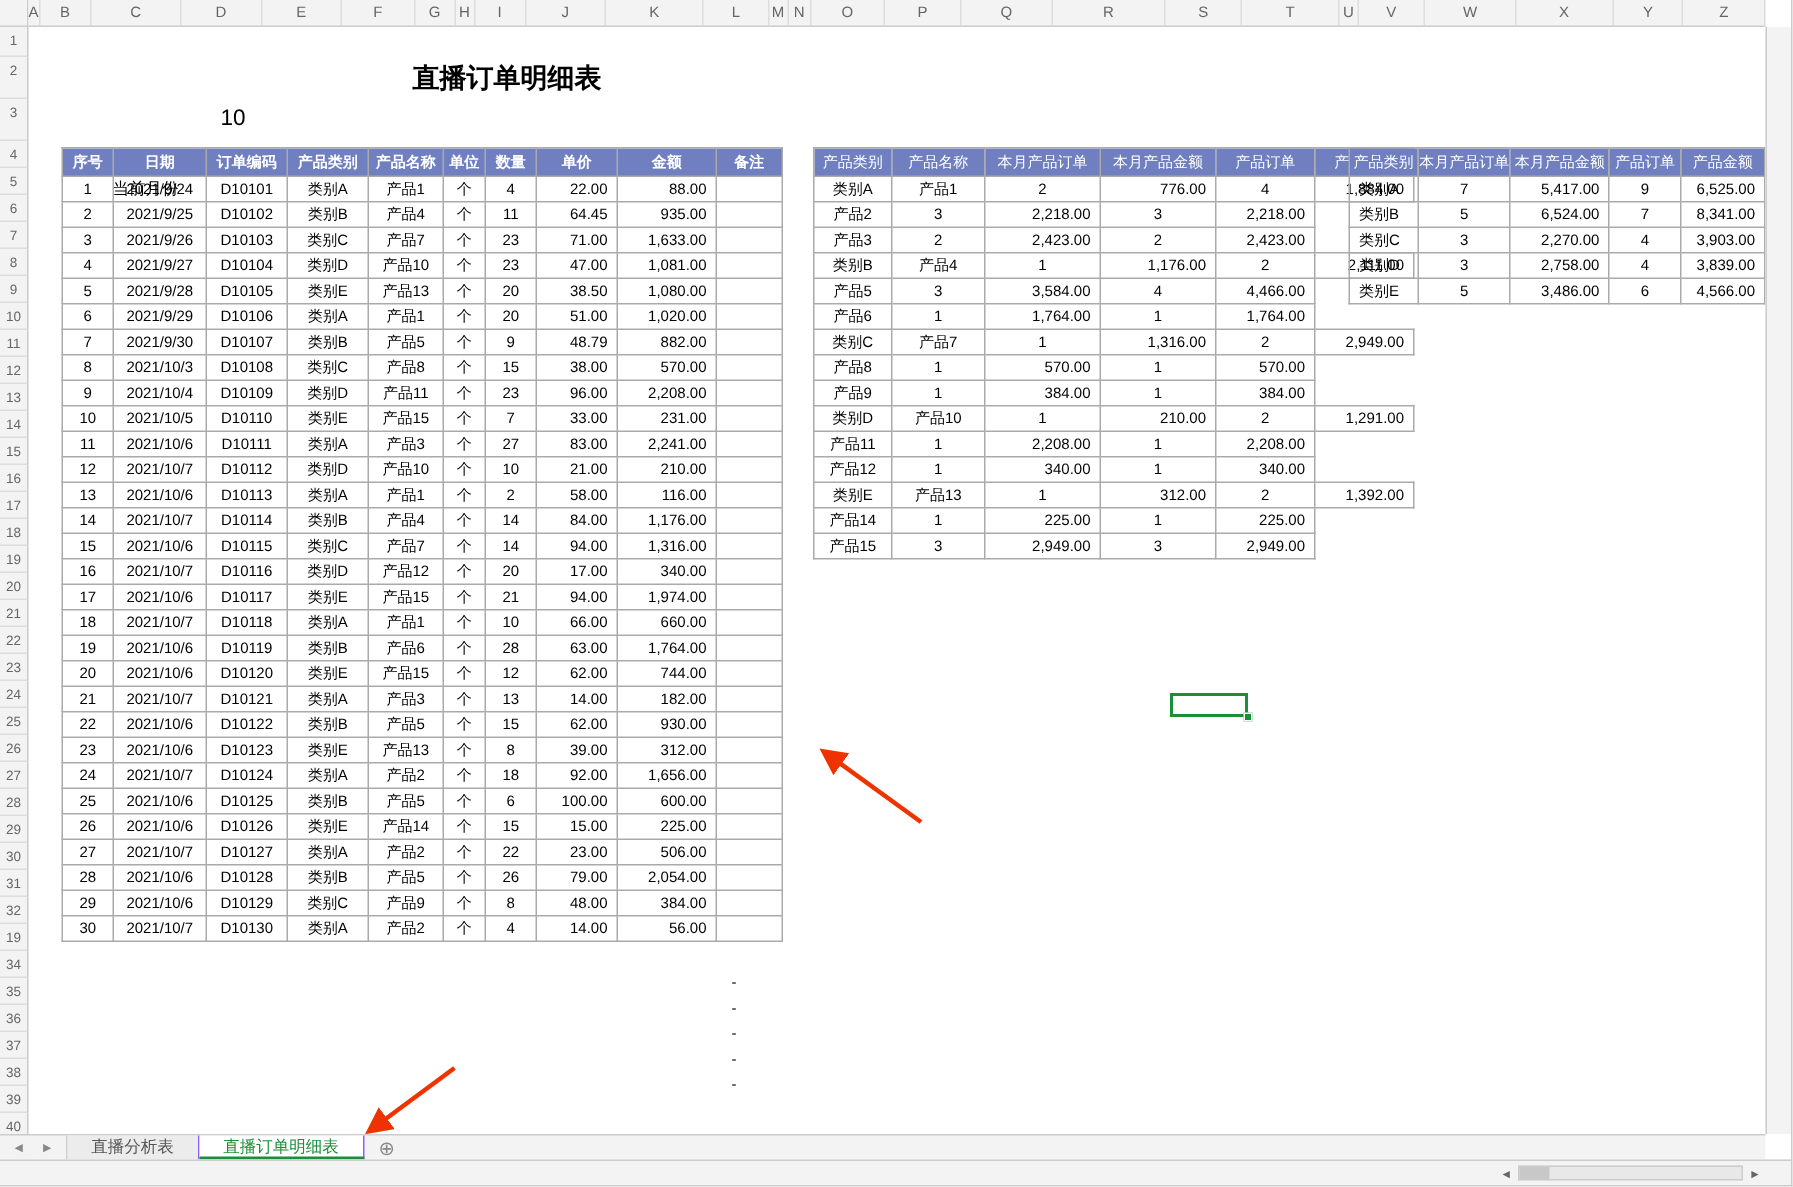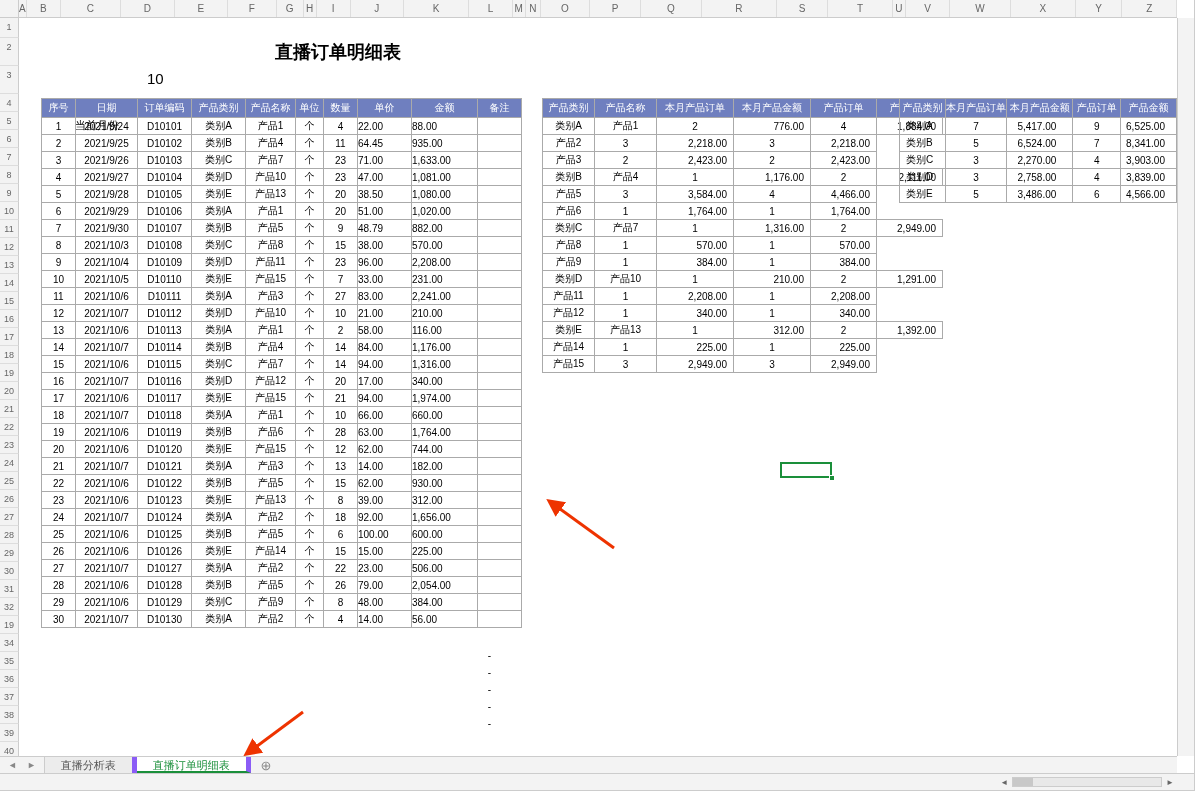--- a/index.html
+++ b/index.html
@@ -22,58 +22,58 @@
 
 .title { position:absolute; top:22px; left:256px; font-size:18px; font-weight:700; }
 
 
 .mlabel { position:absolute; top:56px; left:56px; font-size:11px;margin-top:44px; }
 .mval   { position:absolute; top:52px; left:128px; font-size:15px; }
 
 
 .main-table { position:absolute; top:80px; left:22px; border-collapse:collapse; }
 .main-table th, .main-table td { border:1px solid #aaa; font-size:10px; height:17px; padding:0; text-align:center; }
-.main-table th { background:#6f7fbf; color:#fff; font-weight:400; height:19px; }
+.main-table th { background:#6f7fbf; color:#fff; font-weight:700; height:19px; }
 .main-table .c0{width:34px}.main-table .c1{width:62px}.main-table .c2{width:54px}.main-table .c3{width:54px}
 .main-table .c4{width:50px}.main-table .c5{width:28px}.main-table .c6{width:34px}.main-table .c7{width:54px}
 .main-table .c8{width:66px}.main-table .c9{width:44px}
-.main-table td.r{text-align:left;padding-right:19px}
+.main-table td.r{text-align:right;padding-right:6px}
 
 
 .sum1 { position:absolute; top:80px; left:523px; border-collapse:collapse; }
 .sum1 th,.sum1 td{border:1px solid #aaa;font-size:10px;height:17px;text-align:center;padding:0}
 .sum1 th{background:#6f7fbf;color:#fff;font-weight:400;height:19px}
 .sum1 .s0{width:50px}.sum1 .s1{width:52px}.sum1 .s2{width:62px}.sum1 .s3{width:77px}.sum1 .s4{width:52px}.sum1 .s5{width:66px}
 .sum1 td.r{text-align:right;padding-right:6px}
 .sum1 td.cat{vertical-align:middle}
 
 
 .sum2 { position:absolute; top:80px; left:880px; border-collapse:collapse; }
 .sum2 th,.sum2 td{border:1px solid #aaa;font-size:10px;height:17px;text-align:center;padding:0}
 .sum2 th{background:#6f7fbf;color:#fff;font-weight:400;height:19px}
 .sum2 .t0{width:46px}.sum2 .t1{width:62px}.sum2 .t2{width:66px}.sum2 .t3{width:48px}.sum2 .t4{width:56px}
-.sum2 td.r{text-align:center;padding-right:6px}
+.sum2 td.r{text-align:right;padding-right:6px}
 .sum2 td.l{text-align:left;padding-left:6px}
 
 
 .dashes{position:absolute;left:412px;top:632px;display:flex;flex-direction:column;width:66px}
 .dashes span{height:17px;text-align:right;padding-right:6px;font-size:10px}
 
 
 .selcell{position:absolute;border:2px solid #1a8f3a;background:transparent}
 .selhandle{position:absolute;width:6px;height:6px;background:#1a8f3a;border:1px solid #fff}
 
 
 .arrow{position:absolute;pointer-events:none}
 
 
 .tabbar{position:absolute;left:0;right:17px;bottom:17px;height:17px;background:#f3f3f3;border-top:1px solid #ccc;display:flex;align-items:stretch}
 .navbtns{display:flex;align-items:center;padding:0 8px;gap:10px;border-right:1px solid #ccc}
 .navbtns span{font-size:9px;color:#888;cursor:pointer}
-.stab{padding:0 16px;font-size:11px;line-height:17px;border-right:5px solid #8b5cf6;color:#555;cursor:pointer;background:#ececec}
+.stab{padding:0 16px;font-size:11px;line-height:17px;border-right:1px solid #8b5cf6;color:#555;cursor:pointer;background:#ececec}
 .stab.active{background:#fff;color:#1a8f3a;border-bottom:2px solid #1a8f3a;font-weight:500}
 .addtab{width:30px;text-align:center;line-height:17px;color:#888;cursor:pointer;font-size:13px}
 
 
 .hscroll{position:absolute;left:0;right:0;bottom:0;height:17px;background:#f3f3f3;border-top:1px solid #ccc;display:flex;justify-content:flex-end;align-items:center;padding-right:20px;gap:4px}
 .hscroll .track{width:150px;height:10px;background:#e8e8e8;border:1px solid #ccc;position:relative}
 .hscroll .track .thumb{position:absolute;left:0;top:0;bottom:0;width:20px;background:#c8c8c8}
 .hscroll .arr{font-size:8px;color:#666}
 
 

